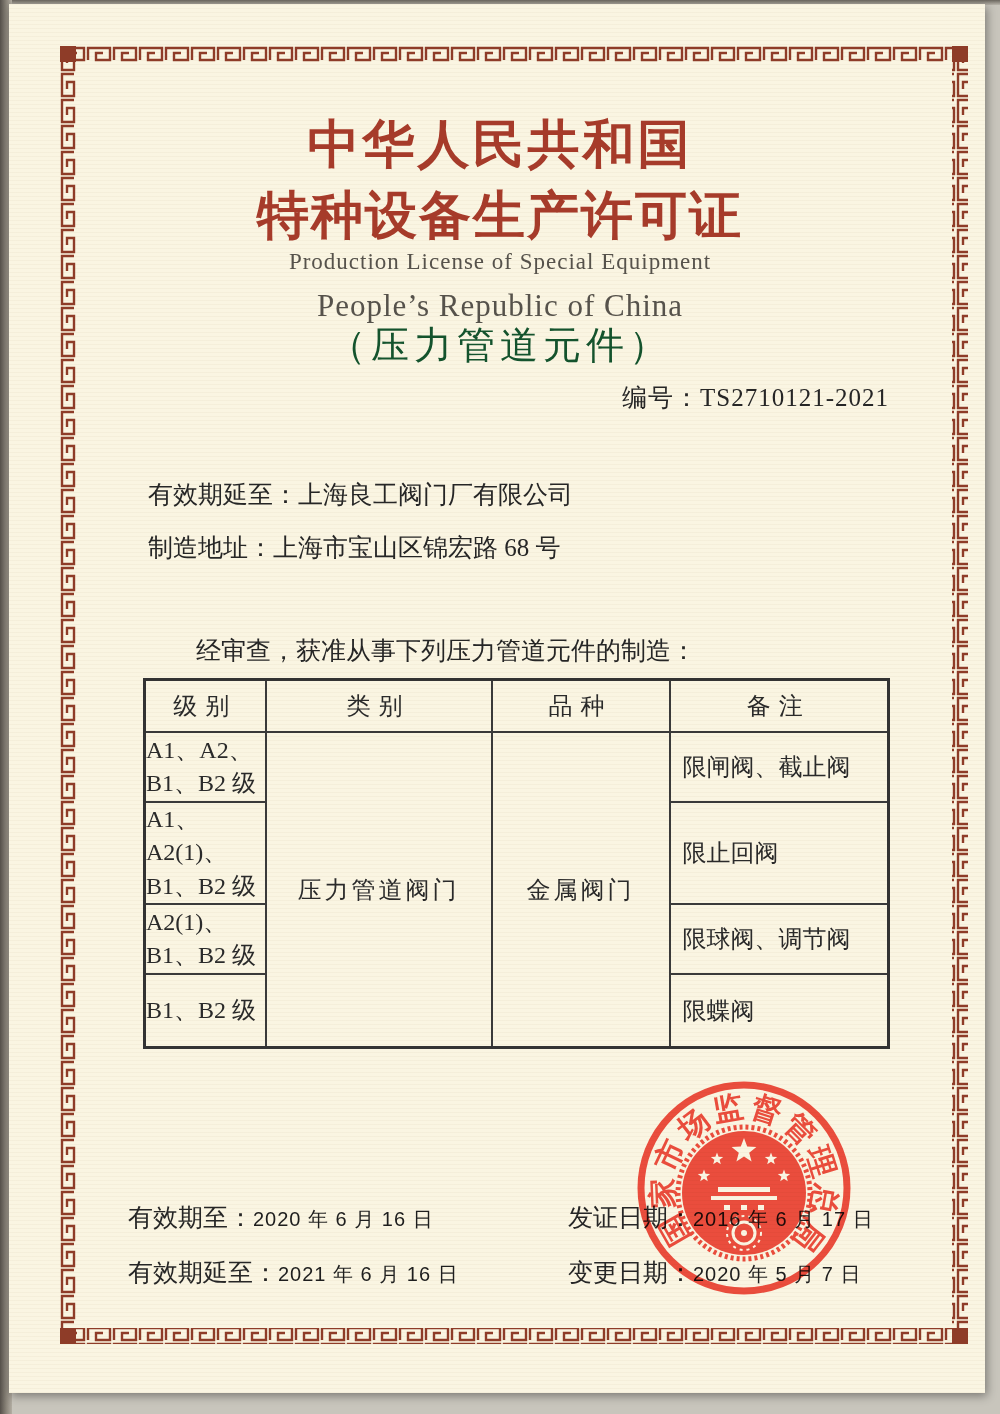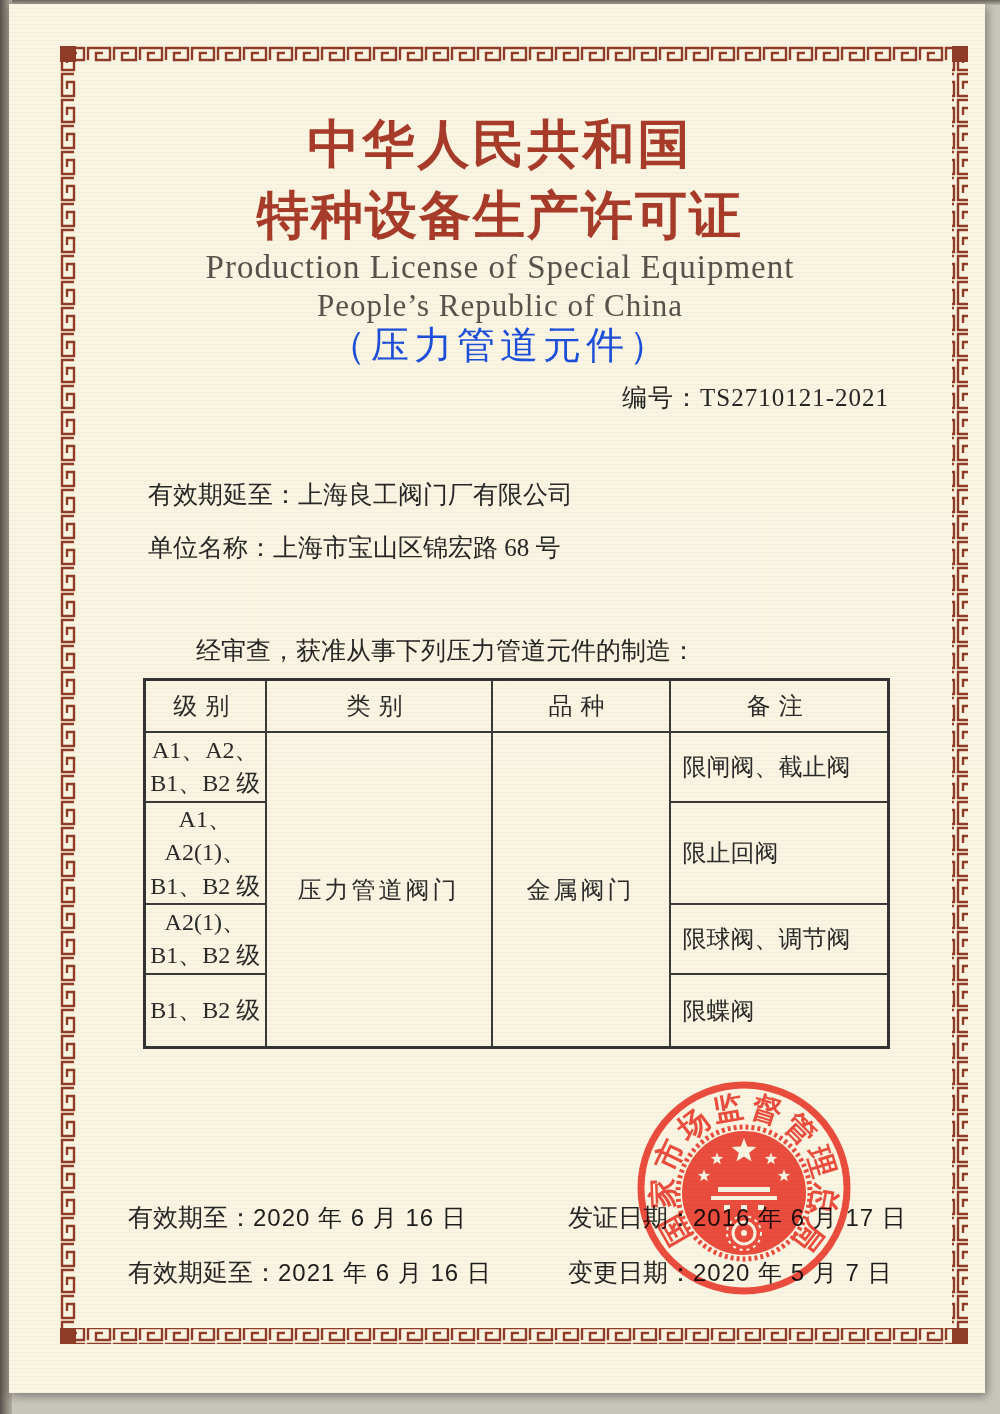--- a/index.html
+++ b/index.html
@@ -19,41 +19,41 @@
     background:
       repeating-linear-gradient(180deg, rgba(150,120,70,0.05) 0 1px, rgba(0,0,0,0) 1px 4px),
       #faf5e2;
     box-shadow:2px 3px 9px rgba(0,0,0,0.38);
   }
   .frame{position:absolute;left:60px;top:46px;width:908px;height:1298px;}
 
   .center-line{position:absolute;left:0;width:1000px;text-align:center;white-space:nowrap;}
   .t-cn1{top:110px;font-size:52px;font-weight:700;color:#a63b2a;letter-spacing:3px;}
   .t-cn2{top:181px;font-size:52px;font-weight:700;color:#a63b2a;letter-spacing:2px;}
-  .t-en1{top:249px;font-size:33px;color:#56524b;letter-spacing:1px;}
+  .t-en1{top:249px;font-size:23px;color:#56524b;letter-spacing:1px;}
   .t-en2{top:288px;font-size:31px;color:#56524b;letter-spacing:1px;}
-  .t-sub{top:320px;font-size:38px;color:#1d4ed8;letter-spacing:5px;}
+  .t-sub{top:320px;font-size:38px;color:#14532d;letter-spacing:5px;}
 
   .license-no{position:absolute;top:381px;left:0;width:889px;text-align:right;
     font-size:25px;letter-spacing:1px;white-space:nowrap;}
   .line{position:absolute;font-size:25px;white-space:nowrap;}
   .l-company{top:478px;left:148px;}
   .l-address{top:531px;left:148px;}
   .l-note{top:634px;left:196px;}
 
   .value-sans{font-family:"Liberation Sans","DejaVu Sans",sans-serif;
-    font-size:24px;color:#1e1e1e;letter-spacing:1px;}
+    font-size:20px;color:#1e1e1e;letter-spacing:1px;}
 
   .table-wrap{position:absolute;left:143px;top:678px;width:744px;}
   table.lic{border-collapse:collapse;table-layout:fixed;width:744px;
     font-size:24px;color:#2a2a2a;background:transparent;}
   table.lic th,table.lic td{border:2px solid #3a3a3a;padding:0;}
   table.lic{border:3px solid #333;font-family:Liberation Serif, serif;}
   table.lic th{height:50px;font-weight:500;letter-spacing:8px;text-align:center;}
-  .grade-cell{text-align:center;white-space:pre-line;line-height:1.38;}
+  .grade-cell{white-space:pre-line;line-height:1.38;}
   .remark-cell{text-align:left;padding-left:12px !important;}
   tr.r1 td{height:68px;}
   tr.r2 td{height:100px;}
   tr.r3 td{height:68px;}
   tr.r4 td{height:71px;}
   .merged-cell{text-align:center;letter-spacing:3px;}
 
   .f-line{position:absolute;font-size:25px;white-space:nowrap;}
   .f-authority{top:1146px;left:128px;}
   .f-valid{top:1201px;left:128px;}
@@ -98,21 +98,21 @@
   <div class="center-line t-sub">（压力管道元件）</div>
 
   <div class="license-no">
     <span>编号：</span><span>TS2710121-2021</span>
   </div>
 
   <div class="line l-company">
     <span>有效期延至：</span><span>上海良工阀门厂有限公司</span>
   </div>
   <div class="line l-address">
-    <span>单位名称：</span><span>上海市宝山区锦宏路 68 号</span>
+    <span>制造地址：</span><span>上海市宝山区锦宏路 68 号</span>
   </div>
   <div class="line l-note">经审查，获准从事下列压力管道元件的制造：</div>
 
   <div class="table-wrap">
     <table class="lic">
       <colgroup>
         <col style="width:121px">
           <col style="width:226px">
           <col style="width:178px">
           <col style="width:219px">

